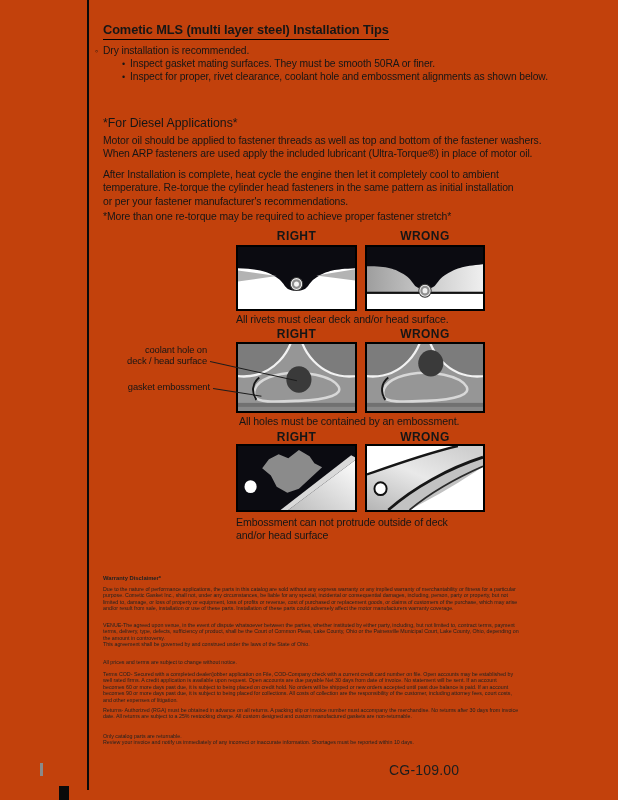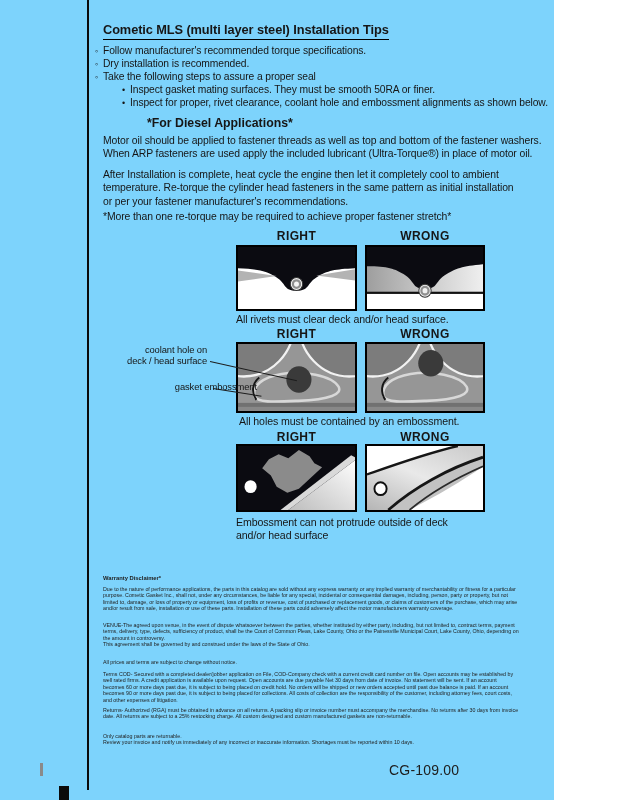--- a/index.html
+++ b/index.html
@@ -1,47 +1,47 @@
 <!DOCTYPE html>
 <html><head>
 <meta charset="utf-8">
 <style>
   html,body{margin:0;padding:0;background:#fff;}
-  .page{position:relative;width:554px;height:800px;background:#7dd3fc;overflow:hidden;
+  .page{position:relative;width:618px;height:800px;background:#c2410c;overflow:hidden;
         font-family:"Liberation Sans", sans-serif;color:#161616;}
   .abs{position:absolute;}
   
   .vrule{left:87px;top:0;width:1.5px;height:790px;background:#0a0a0a;}
   .corner-blob{left:59px;top:786px;width:10px;height:14px;background:#0a0a0a;}
   .smudge{left:40px;top:763px;width:3px;height:13px;background:#8a8a8a;}
   
   .title{left:103px;top:22px;font-size:12.8px;font-weight:700;letter-spacing:-0.1px;
          border-bottom:1.8px solid #000;padding-bottom:2px;white-space:nowrap;}
   
   .bullets{left:95px;top:44px;font-size:10.3px;letter-spacing:-0.1px;}
   .b{white-space:nowrap;height:13px;line-height:13px;}
   .b .m{display:inline-block;width:8px;font-size:9px;}
   .sb{margin-left:27px;}
   
-  .diesel-h{left:103px;top:116px;font-size:12.3px;font-weight:700;white-space:nowrap;margin-left:44px;}
+  .diesel-h{left:103px;top:116px;font-size:12.3px;font-weight:400;white-space:nowrap;}
   .para{left:103px;width:480px;font-size:10.4px;line-height:13.4px;letter-spacing:-0.1px;white-space:pre-line;}
   .p1{top:134px;} .p2{top:168px;} .note{top:210px;white-space:nowrap;}
   
   .lbl{font-size:12px;font-weight:700;letter-spacing:.4px;text-align:center;}
   .lcol{left:236px;width:121px;} .rcol{left:365px;width:120px;}
   .lblrow1{top:229px;} .lblrow2{top:327px;} .lblrow3{top:430px;}
   .panel{box-sizing:border-box;border:2.4px solid #000;background:#fff;}
   .prow1{top:245px;height:66px;} .prow2{top:342px;height:71px;} .prow3{top:444px;height:68px;}
   .panel svg{display:block;width:100%;height:100%;}
   .cap{font-size:10.6px;letter-spacing:-0.1px;white-space:pre-line;line-height:12.5px;}
   .cap1{left:236px;top:313px;} .cap2{left:239px;top:415px;} .cap3{left:236px;top:516px;width:250px;}
   
   .callout{font-size:9.4px;line-height:10.6px;text-align:right;letter-spacing:-0.1px;white-space:pre-line;}
   .co1{left:87px;top:345px;width:120px;}
-  .co2{left:90px;top:382px;width:120px;padding-left:47px;}
+  .co2{left:90px;top:382px;width:120px;}
   .leader{height:1.3px;background:#1c1c1c;transform-origin:left center;}
   .ld1{left:210px;top:361px;width:89px;transform:rotate(12.5deg);}
   .ld2{left:213px;top:388px;width:49px;transform:rotate(9deg);}
   
   .disc{left:103px;width:416px;font-size:5.3px;line-height:6.4px;color:#222;}
   .disc-h{top:575px;font-weight:700;font-size:5.8px;}
   .d1{top:586px;} .d2{top:622px;white-space:pre-line;} .d3{top:659px;}
   .d4{top:671px;} .d5{top:707px;} .d6{top:733px;} .d7{top:739px;}
   
   .pagenum{left:389px;top:762px;font-size:14px;color:#1d1d1d;letter-spacing:.2px;}
@@ -51,23 +51,21 @@
 
 <div class="page">
 
   <div class="abs vrule"></div>
   <div class="abs corner-blob"></div>
   <div class="abs smudge"></div>
 
   <div class="abs title">Cometic MLS (multi layer steel) Installation Tips</div>
 
   <div class="abs bullets">
-    <div class="b"><span class="m">◦</span><span>Follow manufacturer's recommended torque specifications.</span></div>
     <div class="b"><span class="m">◦</span><span>Dry installation is recommended.</span></div>
-    <div class="b"><span class="m">◦</span><span>Take the following steps to assure a proper seal</span></div>
     <div class="b sb"><span class="m">•</span><span>Inspect gasket mating surfaces.  They must be smooth 50RA or finer.</span></div>
     <div class="b sb"><span class="m">•</span><span>Inspect for proper, rivet clearance, coolant hole and embossment alignments as shown below.</span></div>
   </div>
 
   <div class="abs diesel-h">*For Diesel Applications*</div>
   <div class="abs para p1">Motor oil should be applied to fastener threads as well as top and bottom of the fastener washers.
 When ARP fasteners are used apply the included lubricant (Ultra-Torque®) in place of motor oil.</div>
   <div class="abs para p2">After Installation is complete, heat cycle the engine then let it completely cool to ambient
 temperature. Re-torque the cylinder head fasteners in the same pattern as initial installation
 or per your fastener manufacturer's recommendations.</div>

